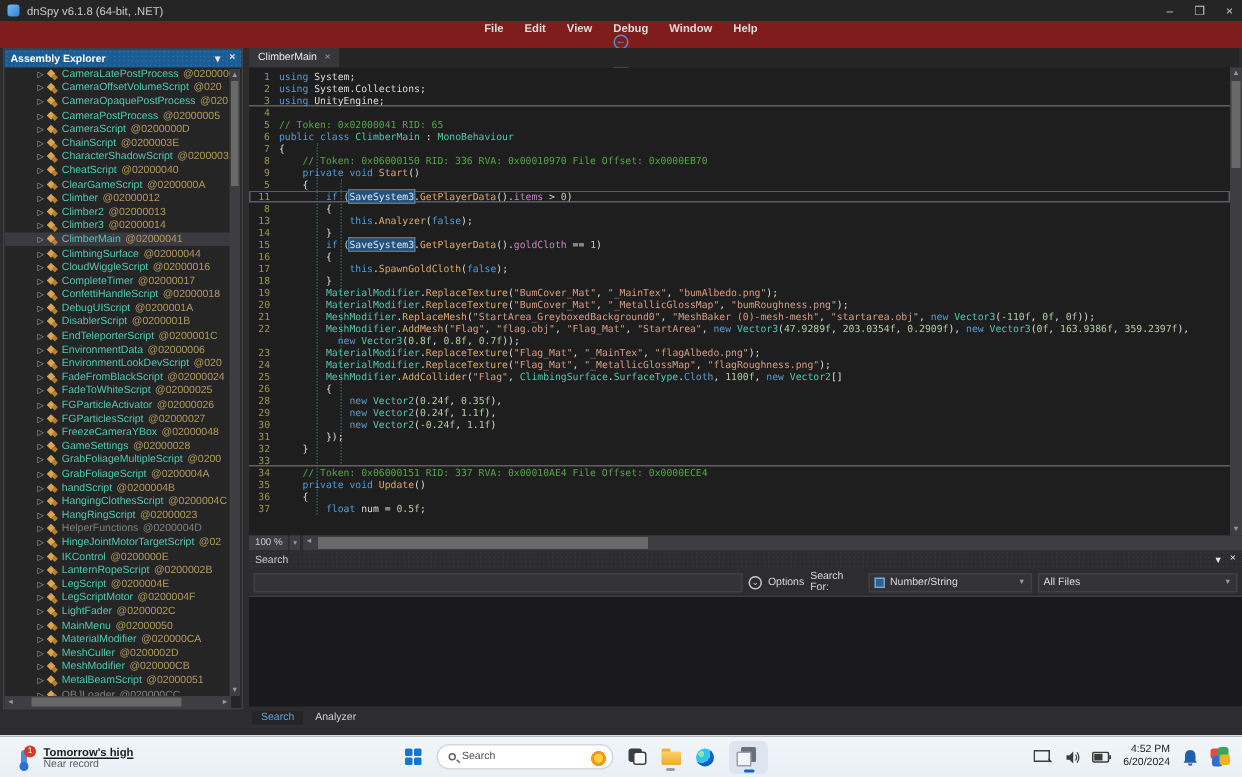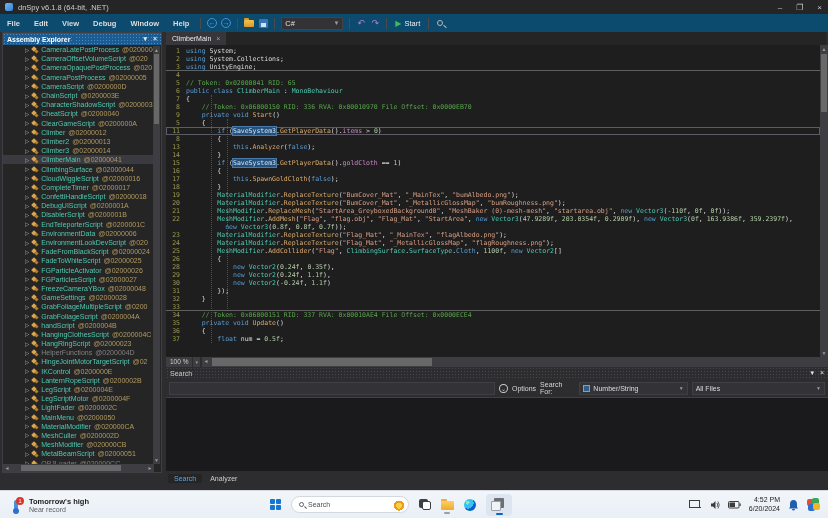--- a/index.html
+++ b/index.html
@@ -10,22 +10,22 @@
   
   #titlebar { position:absolute; left:0; top:0; width:828px; height:14px; background:#252526;
               display:flex; align-items:center; color:#cccccc; font-size:7.5px; }
   #app-icon { width:8px; height:8px; margin:0 5px 0 5px; border-radius:2px;
               background:linear-gradient(135deg,#7ab8ef,#2b83d8); }
   #win-controls { position:absolute; right:6px; top:0; height:14px; display:flex; gap:14px;
                   align-items:center; color:#c8c8c8; font-size:8px; }
   #win-controls span { cursor:default; }
 
   
-  #menubar { position:absolute; left:0; top:14px; width:828px; height:18px; background:#0c4a6e;
-             display:flex; align-items:center; font-size:7.5px; color:#dcdcdc; }
+  #menubar { position:absolute; left:0; top:14px; width:828px; height:18px; background:#7f1d1d;
+             display:flex; align-items:center; font-size:7.5px; color:#dcdcdc;flex-direction:column; }
   .menu-item { padding:0 7px; font-weight:bold; }
   .tb-sep { width:1px; height:11px; background:#4a4a4f; margin:0 4px; }
   .tb-btn { display:flex; align-items:center; justify-content:center; width:14px; height:14px; }
   .nav-circle { width:10px; height:10px; border-radius:50%; border:1px solid #3a96dd; color:#57a8e2;
                 font-size:7px; line-height:8px; text-align:center; }
   .folder-ico { width:10px; height:7px; background:linear-gradient(#f3c14b,#d99b28); border-radius:1px; position:relative; }
   .folder-ico:before { content:""; position:absolute; left:0; top:-2px; width:5px; height:2px;
                        background:#d99b28; border-radius:1px 1px 0 0; }
   .save-ico { width:9px; height:9px; background:#3a74b8; border-radius:1px; position:relative; }
   .save-ico:before { content:""; position:absolute; left:2px; top:4px; width:5px; height:4px; background:#cfe3f5; }
@@ -124,21 +124,21 @@
   
   #taskbar { position:absolute; left:0; top:490px; width:828px; height:28px;
              background:linear-gradient(#f2f6fa,#e9eff6); border-top:1px solid #d5dae0;
              display:flex; align-items:center; }
   #widget { display:flex; align-items:center; gap:5px; padding-left:10px; width:270px; }
   .thermo { position:relative; width:14px; height:16px; }
   .thermo .stem { position:absolute; left:4px; top:3px; width:4px; height:10px; background:#4a8fd9; border-radius:2px; }
   .thermo .bulb { position:absolute; left:3px; top:11px; width:6px; height:6px; background:#2f6fd0; border-radius:50%; }
   .thermo .badge { position:absolute; left:6px; top:0px; width:8px; height:8px; background:#d8372a; border-radius:50%;
                    color:#fff; font-size:5.5px; line-height:8px; text-align:center; }
-  #widget-text .t1 { font-size:7.5px; font-weight:bold; color:#1a1a1a; }
+  #widget-text .t1 { font-size:7.5px; font-weight:bold; color:#1a1a1a;text-decoration:underline; }
   #widget-text .t2 { font-size:7px; color:#5a5f66; }
   #tb-center { display:flex; align-items:center; gap:10px; }
   .win-logo { width:11px; height:11px; display:grid; grid-template-columns:5px 5px; grid-gap:1px; }
   .win-logo span { width:5px; height:5px; background:#1576d2; border-radius:1px; }
   #tb-search { width:118px; height:17px; background:#ffffff; border:1px solid #d3d8de; border-radius:9px;
                display:flex; align-items:center; padding:0 3px 0 7px; gap:4px; }
   #tb-search .mag2 { width:5px; height:5px; border:1px solid #5f6368; border-radius:50%; position:relative; flex:none; }
   #tb-search .mag2:before { content:""; position:absolute; left:4px; top:4px; width:3px; height:1px;
                             background:#5f6368; transform:rotate(45deg); }
   #tb-search .s-text { font-size:7px; color:#4a4f55; margin-right:auto; }

